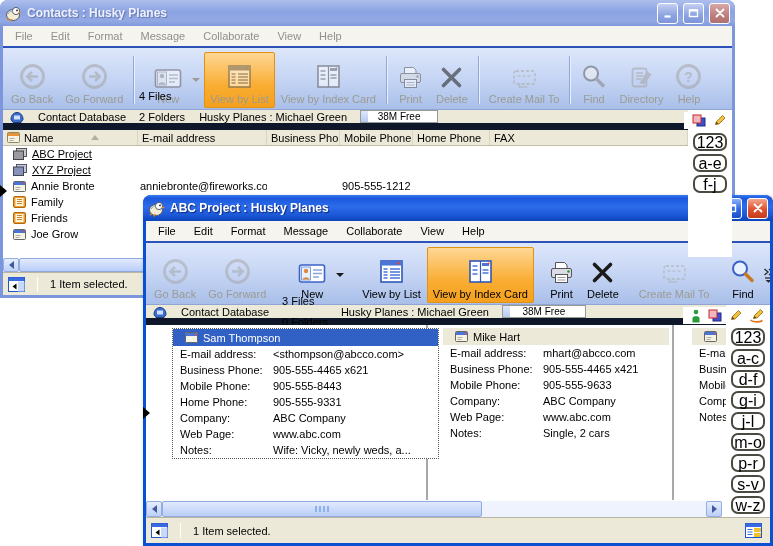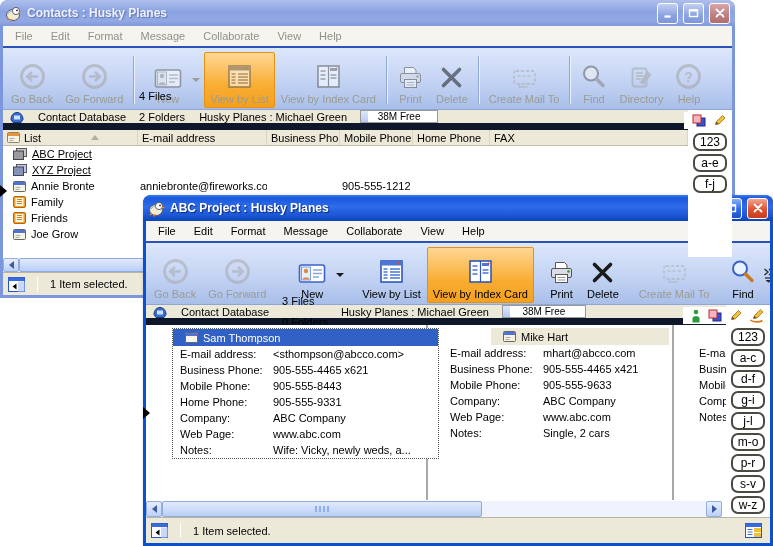--- a/index.html
+++ b/index.html
@@ -63,21 +63,21 @@
 .freebar span{position:relative;}
 
 
 .corner-icons{position:absolute;top:86px;right:4px;height:17px;display:flex;gap:7px;
   align-items:center;background:#fff;padding:1px 2px 1px 8px;z-index:6;}
 .side-panel{position:absolute;right:0;width:44px;background:#fff;display:flex;
   flex-direction:column;align-items:center;padding-top:3px;gap:3px;z-index:5;}
 .bg-win .side-panel{top:104px;bottom:38px;}
 .fg-win .side-panel{top:104px;bottom:26px;}
 .idx-btn{width:34px;height:18px;border:2px solid #4a4a42;border-radius:7px;background:#fff;
-  display:flex;align-items:center;justify-content:center;font-size:12px;line-height:11px;}
+  display:flex;align-items:center;justify-content:center;font-size:16px;line-height:11px;}
 
 
 .content{position:relative;height:127px;background:#fff;margin-right:44px;}
 .cols{display:grid;grid-template-columns:135px 129px 73px 73px 77px 1fr;height:16px;
   background:#ece9d8;border-bottom:1px solid #c0bda9;}
 .col{display:flex;align-items:center;gap:4px;padding-left:4px;border-right:1px solid #d8d5c2;
   position:relative;overflow:hidden;white-space:nowrap;}
 .sort-asc{width:0;height:0;border-left:4px solid transparent;border-right:4px solid transparent;
   border-bottom:5px solid #b2afa0;position:absolute;left:88px;top:5px;}
 .row{display:grid;grid-template-columns:135px 129px 73px 73px 77px 1fr;height:16px;align-items:center;}
@@ -87,21 +87,21 @@
 .cell.email{grid-column:2;}
 .cell.mobile{grid-column:4;}
 
 
 .fg-content{position:relative;height:175px;background:#fff;}
 .vdiv{position:absolute;top:0;bottom:0;width:2px;background:#a8a8a8;z-index:1;}
 .card{position:absolute;top:3px;background:#fff;z-index:2;}
 .card .chead{height:17px;display:flex;align-items:center;gap:5px;padding-left:12px;white-space:nowrap;}
 .card.selected{border:1px dotted #555;}
 .card.selected .chead{background:#3161c4;color:#fff;}
-.card.plain .chead{background:#ece9d8;margin-left:48px;}
+.card.plain .chead{background:#ece9d8;}
 .crow{display:flex;height:16px;align-items:center;}
 .crow .cl{flex:0 0 100px;padding-left:7px;white-space:nowrap;overflow:hidden;}
 .crow .cv{flex:1;white-space:nowrap;overflow:hidden;}
 
 
 .hscroll{height:15px;display:flex;background:#eef3fe;border-top:1px solid #fff;margin-right:44px;}
 .fg-win .hscroll{height:17px;margin-right:48px;}
 .sbtn{flex:0 0 16px;background:linear-gradient(180deg,#e6eefd,#bcd0f8);border:1px solid #94aee0;
   border-radius:2px;display:flex;align-items:center;justify-content:center;}
 .arr-l{width:0;height:0;border-top:4px solid transparent;border-bottom:4px solid transparent;border-right:5px solid #3f5b9e;}
@@ -294,21 +294,21 @@
       <span class="idx-btn">f-j</span>
     </div>
     <div class="content">
       <div class="cols">
         <div class="col">
           <svg width="13" height="11" viewBox="0 0 13 11">
                 <rect x="0.5" y="0.5" width="12" height="10" rx="1" fill="#f7f3e2" stroke="#886"></rect>
                 <rect x="1" y="1" width="11" height="3" fill="#e8923a"></rect>
                 <path d="M2.5 6.5h5M2.5 8.5h4" stroke="#999" stroke-width="0.8"></path>
               </svg>
-          <span>List</span>
+          <span>Name</span>
           <span class="sort-asc"></span>
         </div>
         <div class="col">E-mail address</div>
         <div class="col">Business Phone</div>
         <div class="col">Mobile Phone</div>
         <div class="col">Home Phone</div>
         <div class="col">FAX</div>
       </div>
       <div class="row project">
         <span class="name">

